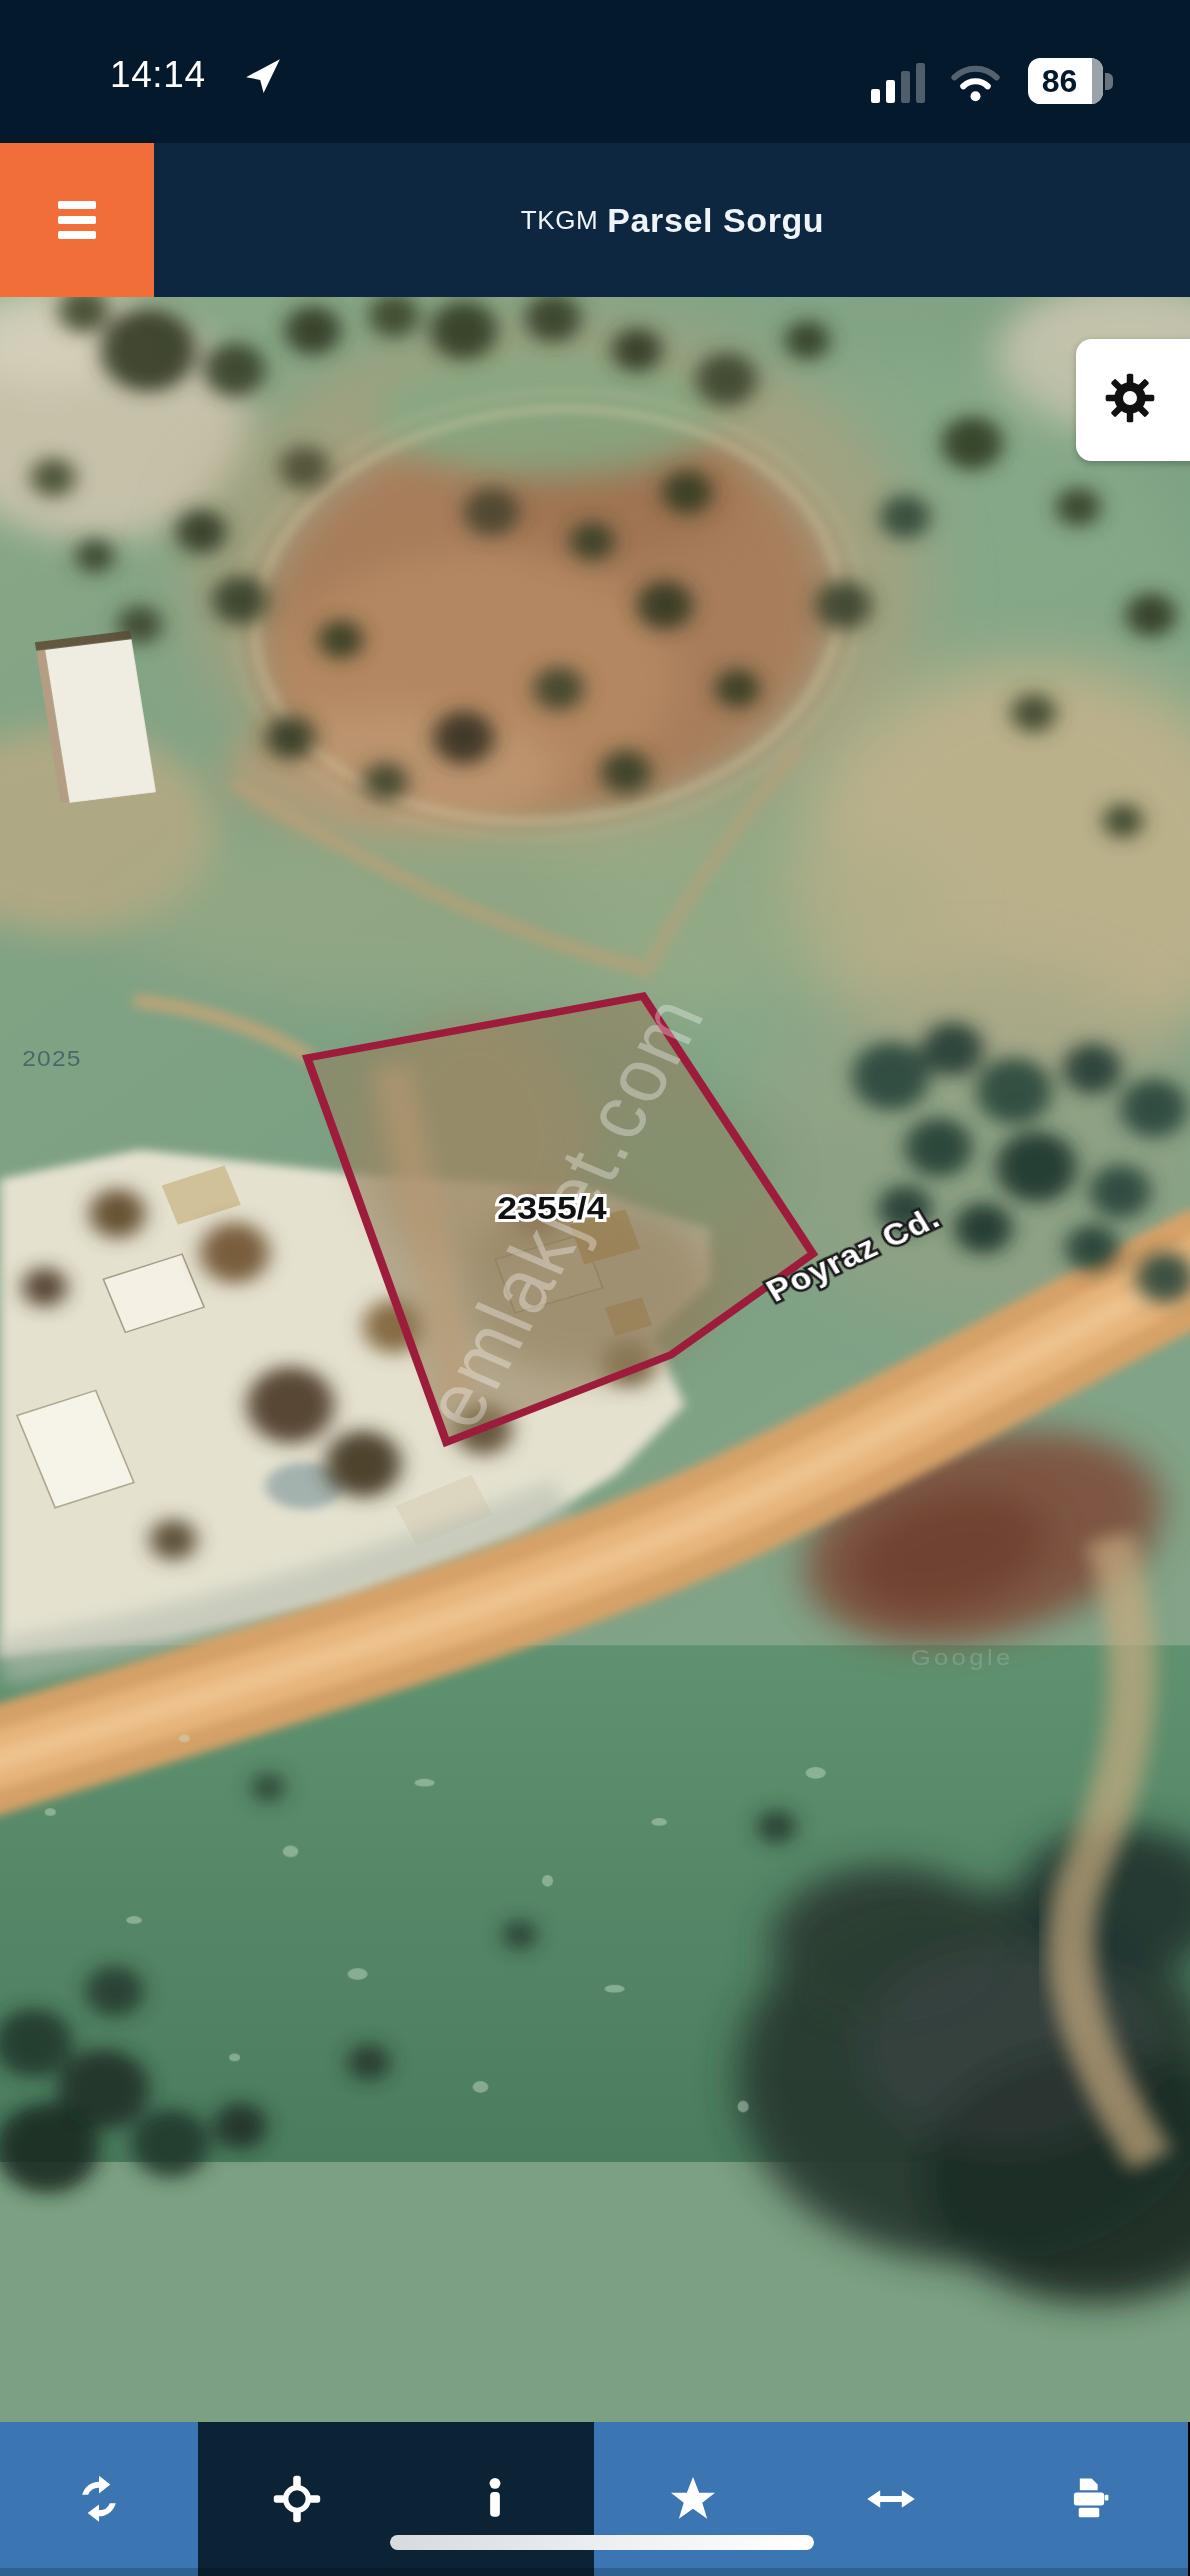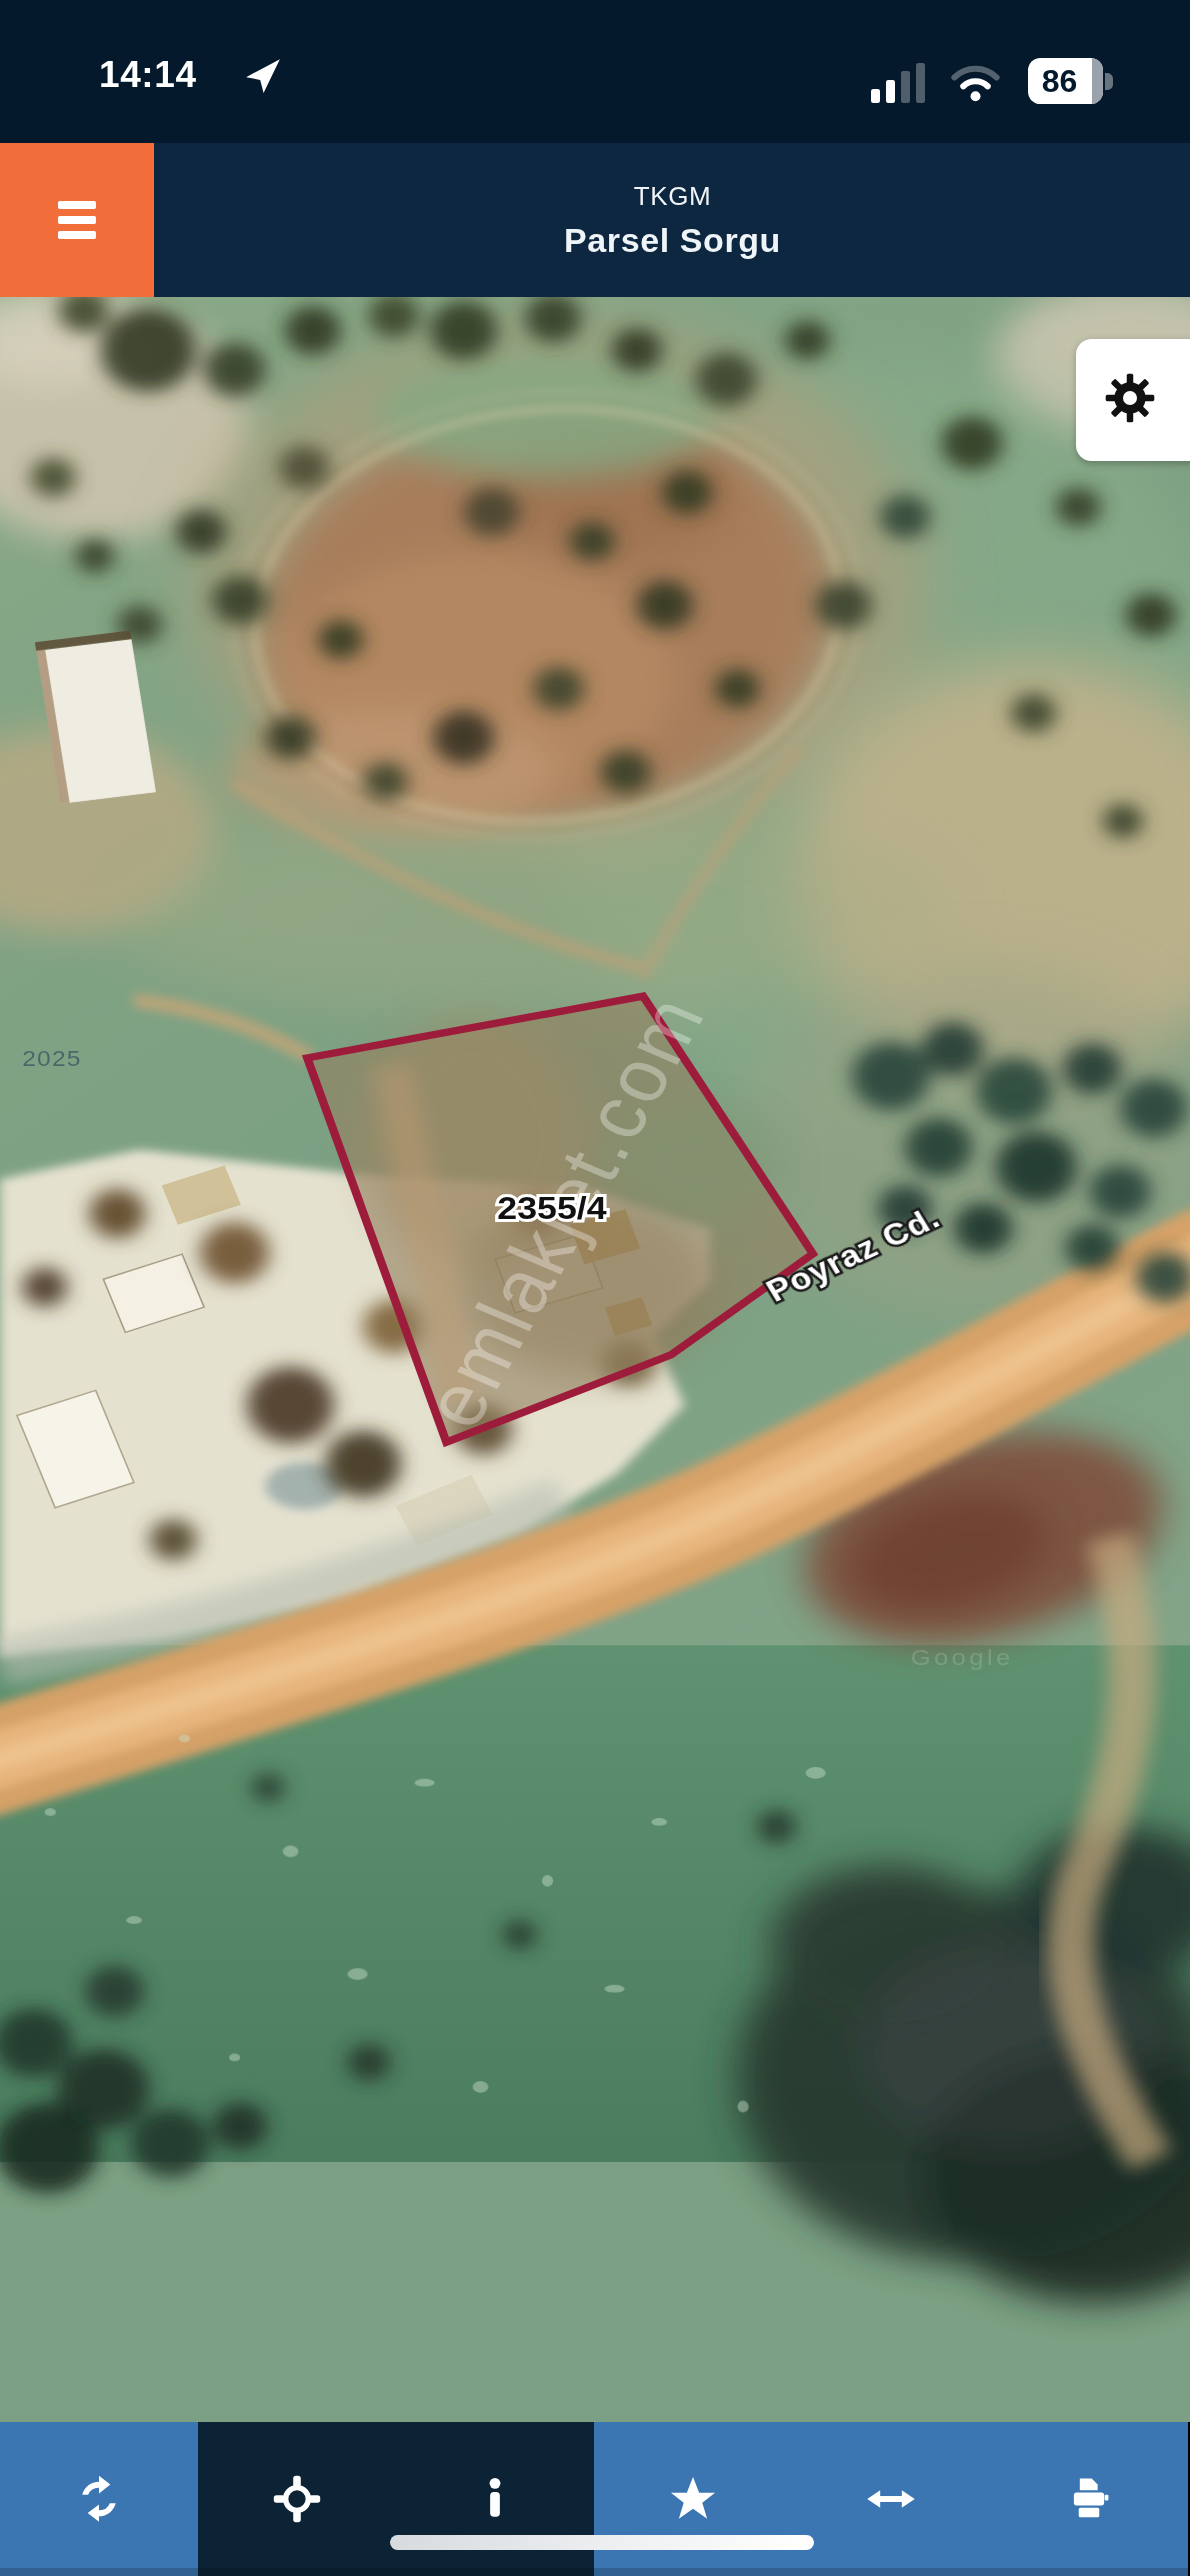--- a/index.html
+++ b/index.html
@@ -2,42 +2,42 @@
 <html style="font-size:9px"><head>
 <meta charset="utf-8">
 <style>
   html,body{margin:0;padding:0;background:#000;}
   body{width:1190px;height:2576px;position:relative;overflow:hidden;
        font-family:"Liberation Sans", sans-serif;}
   .abs{position:absolute;}
 
   
   #status-bar{left:0;top:0;width:1190px;height:143px;background:#04192B;z-index:30;}
-  #status-time{left:99px;top:54px;color:#fff;font-size:37px;font-weight:700;letter-spacing:0.6px;}
+  #status-time{left:110px;top:54px;color:#fff;font-size:37px;font-weight:400;letter-spacing:0.6px;}
   #loc-arrow{left:245px;top:58px;}
   #signal{left:871px;top:63px;display:flex;align-items:flex-end;gap:6.1px;height:40px;}
   #signal .bar{width:9px;border-radius:2.2px;background:#fff;}
   #signal .b1{height:14.5px;} #signal .b2{height:23.5px;}
   #signal .b3{height:32px;background:rgba(255,255,255,.30);}
   #signal .b4{height:40px;background:rgba(255,255,255,.30);}
   #wifi{left:950px;top:63px;}
   #battery{left:1028px;top:58px;width:85px;height:46px;}
   #battery .body{position:absolute;left:0;top:0;width:75px;height:46px;background:#fff;border-radius:12.3px;overflow:hidden;}
   #battery .depleted{position:absolute;right:0;top:0;width:11.2px;height:46px;background:#9aa3ab;}
   #battery .pct{position:absolute;left:0;top:0;width:63px;height:46px;display:flex;align-items:center;justify-content:center;
                 font-size:32px;font-weight:800;color:#04192B;border-radius:16px;}
   #battery .tip{position:absolute;left:77px;top:14.5px;width:7.8px;height:17px;background:rgba(255,255,255,.40);
                 border-radius:0 5.6px 5.6px 0;}
 
   
   #header{left:0;top:143px;width:1190px;height:154px;background:#0D2740;z-index:29;}
   #menu-btn{left:0;top:0;width:154px;height:154px;background:#F16D3A;display:flex;flex-direction:column;
             align-items:center;justify-content:center;gap:7.8px;border:none;cursor:pointer;}
   #menu-btn .bar{width:38px;height:7.3px;background:#fff;border-radius:1.7px;}
-  #header-titles{left:154px;top:0;width:1037px;height:154px;display:flex;flex-direction:column;
+  #header-titles{left:154px;top:0;width:1037px;height:154px;display:flex;flex-direction:row;
                  align-items:center;justify-content:center;gap:9px;color:#EFF4F8;}
   #header-titles .t1{font-size:26px;font-weight:500;letter-spacing:0.6px;}
   #header-titles .t2{font-size:34px;font-weight:700;letter-spacing:0.6px;}
 
   
   #map-wrap{left:0;top:296px;width:1190px;height:2126px;z-index:1;background:#7CA083;}
   #map-wrap svg{display:block;}
 
   
   #settings-btn{left:1076px;top:339px;width:131px;height:122px;background:#fff;border-radius:15.6px;

